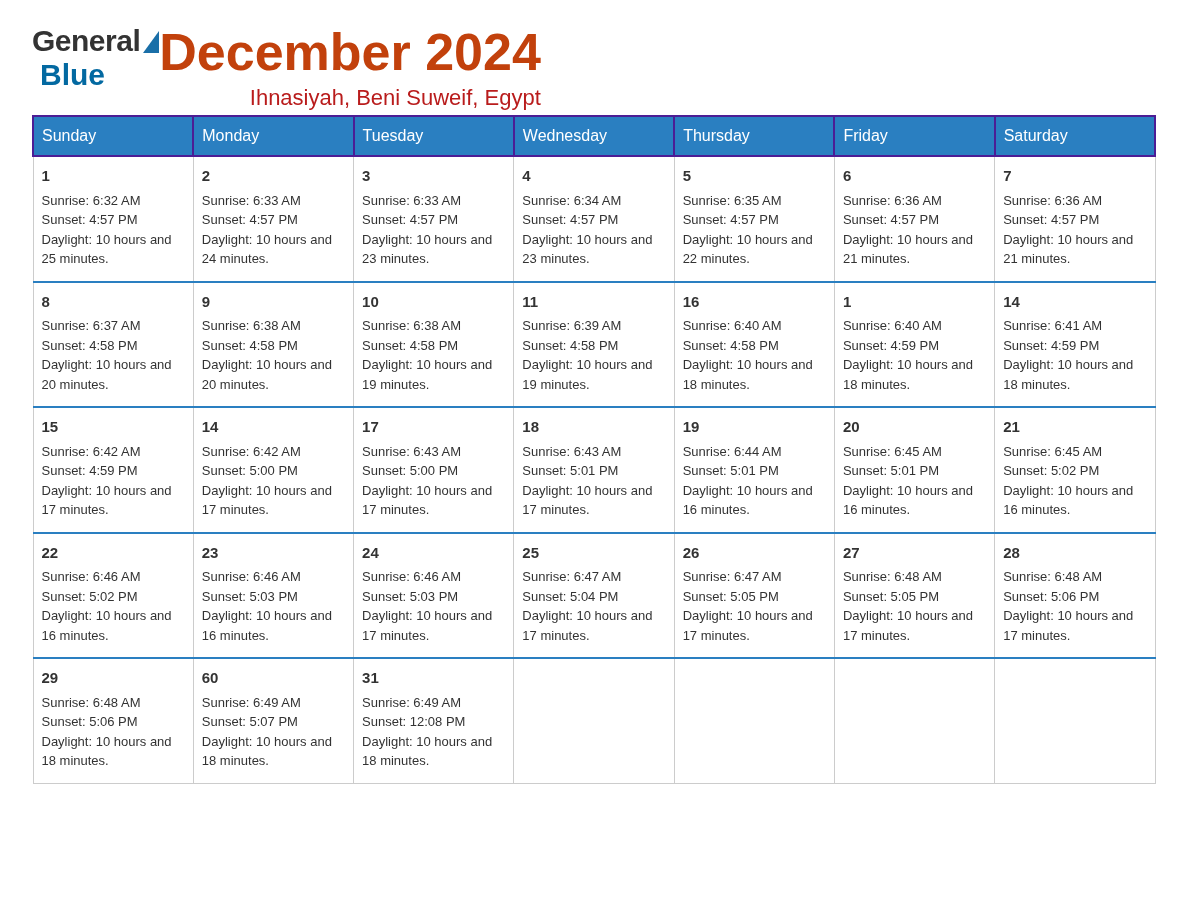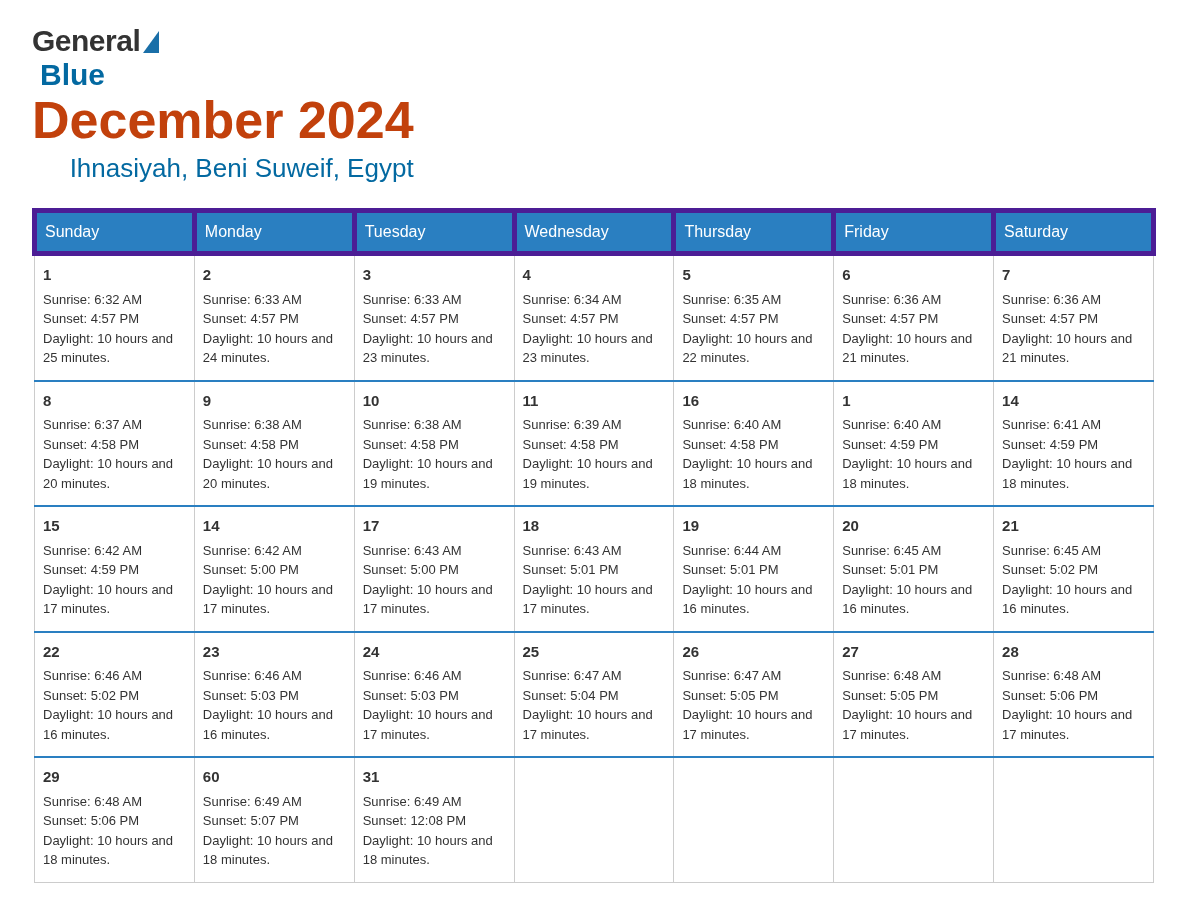--- a/index.html
+++ b/index.html
@@ -5,50 +5,49 @@
     * { box-sizing: border-box; margin: 0; padding: 0; }
     body {
       font-family: Arial, sans-serif;
       background: #fff;
       padding: 24px 32px;
       color: #222;
     }
     .header {
       display: flex;
       align-items: flex-start;
-      margin-bottom: 24px;
-      flex-direction: column;
+      margin-bottom: 4px;
     }
     .title-area {
       text-align: right;
     }
     .month-title {
       font-size: 52px;
       font-weight: bold;
       color: #c2410c;
       line-height: 1.1;
     }
     .location-title {
-      font-size: 26px;
-      color: #0369a1;
+      font-size: 22px;
+      color: #b91c1c;
       margin-top: 4px;
     }
     .calendar-table {
       width: 100%;
       border-collapse: collapse;
       border: 1px solid #aaa;
     }
     .calendar-table th {
       background: #2a7fc1;
       color: #fff;
       font-size: 16px;
       font-weight: normal;
       padding: 10px 8px;
       text-align: left;
-      border: 5px solid #4c1d95;
+      border: 2px solid #4c1d95;
     }
     .calendar-table td {
       vertical-align: top;
       padding: 8px 8px 12px 8px;
       border: 1px solid #ccc;
       border-top: 2px solid #2a7fc1;
       width: calc(100% / 7);
       font-size: 13px;
       line-height: 1.5;
       color: #333;

